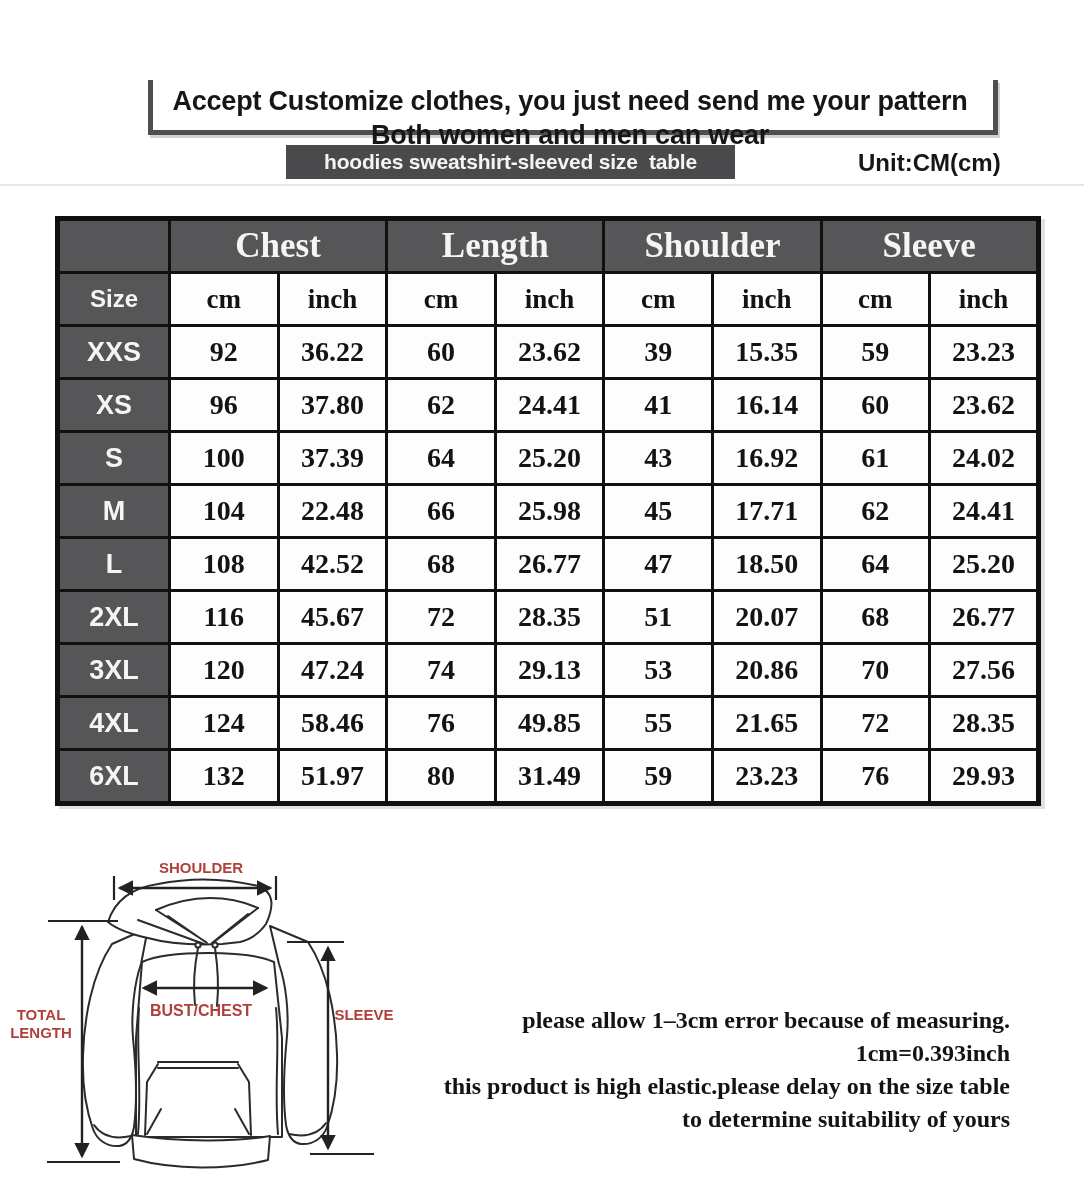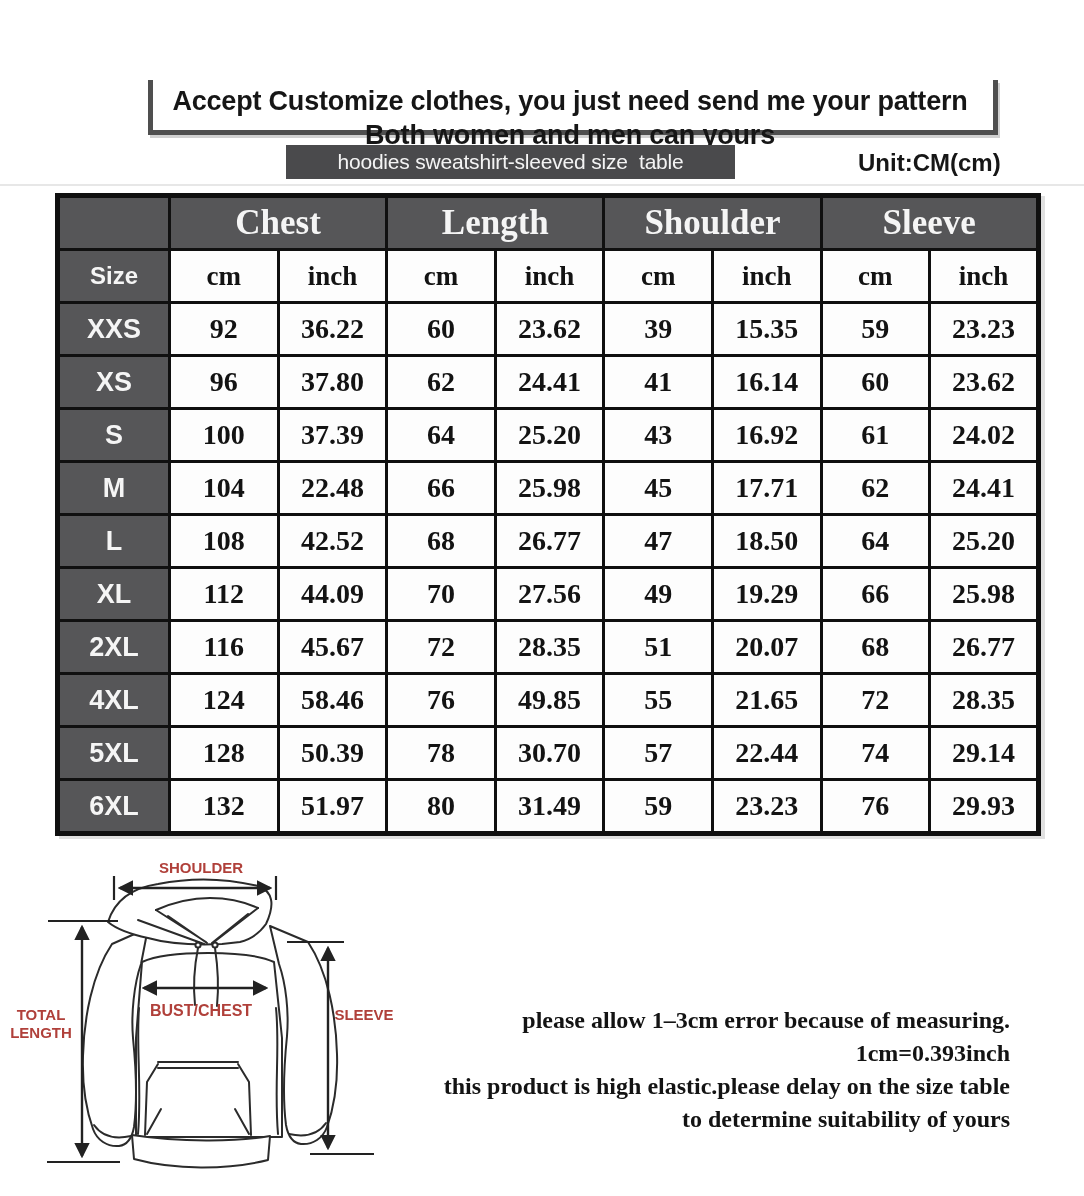--- a/index.html
+++ b/index.html
@@ -6,27 +6,27 @@
   body{width:1084px;height:1196px;position:relative;overflow:hidden;
        font-family:"Liberation Sans",sans-serif;}
 
   
   .title-bracket{position:absolute;left:148px;top:80px;width:840px;height:50px;
     border-left:5px solid #4f4f4f;border-right:5px solid #4f4f4f;border-bottom:5px solid #4f4f4f;
     box-shadow:2px 3px 0 rgba(0,0,0,.18);}
   .title{position:absolute;left:92px;top:52px;width:956px;text-align:center;
     font-weight:bold;font-size:27px;line-height:34px;color:#161616;letter-spacing:-.2px;margin-top:32px;}
   .table-label{position:absolute;left:286px;top:145px;width:449px;height:34px;
-    background:#4a4a4c;color:#f4f4f4;font-weight:normal;font-size:21px;line-height:34px;
+    background:#4a4a4c;color:#f4f4f4;font-weight:bold;font-size:21px;line-height:34px;
     text-align:center;white-space:pre-wrap;letter-spacing:-.2px;}
   .unit-label{position:absolute;left:858px;top:149px;font-weight:bold;font-size:24px;color:#161616;}
   .faint-divider{position:absolute;left:0;top:184px;width:1084px;height:2px;background:#e7e7e7;}
 
   
-  table.size-table{position:absolute;left:55px;top:193px;width:981px;
+  table.size-table{position:absolute;left:55px;top:216px;width:981px;
     border-collapse:collapse;table-layout:fixed;
     border:5px solid #101010;box-shadow:4px 3px 0 rgba(0,0,0,.12);}
   table.size-table td,table.size-table th{border:3px solid #101010;text-align:center;
     vertical-align:middle;height:50px;padding:0;background:#fdfdfd;}
   .dk{background:#565658 !important;color:#f5f5f5;}
   .mh{font-family:"Liberation Serif",serif;font-size:35px;font-weight:bold;}
   .sz-head{font-size:24px;font-weight:bold;}
   .un{font-family:"Liberation Serif",serif;font-size:27px;font-weight:bold;color:#131313;}
   .sz{font-size:27px;font-weight:bold;}
   .num{font-family:"Liberation Serif",serif;font-size:28px;font-weight:bold;color:#131313;}
@@ -42,21 +42,21 @@
   
   .notes{position:absolute;left:390px;top:1004px;width:620px;text-align:right;
     font-family:"Liberation Serif",serif;font-weight:bold;font-size:24px;line-height:33px;color:#131313;}
 </style>
 </head>
 <body>
 
 <div class="title-bracket"></div>
 <div class="title">
   <div>Accept Customize clothes, you just need send me your pattern</div>
-  <div>Both women and men can yours</div>
+  <div>Both women and men can wear</div>
 </div>
 
 <div class="table-label">hoodies sweatshirt-sleeved size  table</div>
 <div class="unit-label">Unit:CM(cm)</div>
 <div class="faint-divider"></div>
 
 <table class="size-table">
   <colgroup>
     <col style="width:112px">
     <col span="8" style="width:108.6px">
@@ -131,64 +131,53 @@
         <td class="num">108</td>
         <td class="num">42.52</td>
         <td class="num">68</td>
         <td class="num">26.77</td>
         <td class="num">47</td>
         <td class="num">18.50</td>
         <td class="num">64</td>
         <td class="num">25.20</td>
       </tr>
     <tr>
-        <th class="dk sz">XL</th>
-        <td class="num">112</td>
-        <td class="num">44.09</td>
-        <td class="num">70</td>
-        <td class="num">27.56</td>
-        <td class="num">49</td>
-        <td class="num">19.29</td>
-        <td class="num">66</td>
-        <td class="num">25.98</td>
-      </tr>
-    <tr>
         <th class="dk sz">2XL</th>
         <td class="num">116</td>
         <td class="num">45.67</td>
         <td class="num">72</td>
         <td class="num">28.35</td>
         <td class="num">51</td>
         <td class="num">20.07</td>
         <td class="num">68</td>
         <td class="num">26.77</td>
       </tr>
     <tr>
+        <th class="dk sz">3XL</th>
+        <td class="num">120</td>
+        <td class="num">47.24</td>
+        <td class="num">74</td>
+        <td class="num">29.13</td>
+        <td class="num">53</td>
+        <td class="num">20.86</td>
+        <td class="num">70</td>
+        <td class="num">27.56</td>
+      </tr>
+    <tr>
         <th class="dk sz">4XL</th>
         <td class="num">124</td>
         <td class="num">58.46</td>
         <td class="num">76</td>
         <td class="num">49.85</td>
         <td class="num">55</td>
         <td class="num">21.65</td>
         <td class="num">72</td>
         <td class="num">28.35</td>
       </tr>
     <tr>
-        <th class="dk sz">5XL</th>
-        <td class="num">128</td>
-        <td class="num">50.39</td>
-        <td class="num">78</td>
-        <td class="num">30.70</td>
-        <td class="num">57</td>
-        <td class="num">22.44</td>
-        <td class="num">74</td>
-        <td class="num">29.14</td>
-      </tr>
-    <tr>
         <th class="dk sz">6XL</th>
         <td class="num">132</td>
         <td class="num">51.97</td>
         <td class="num">80</td>
         <td class="num">31.49</td>
         <td class="num">59</td>
         <td class="num">23.23</td>
         <td class="num">76</td>
         <td class="num">29.93</td>
       </tr>

